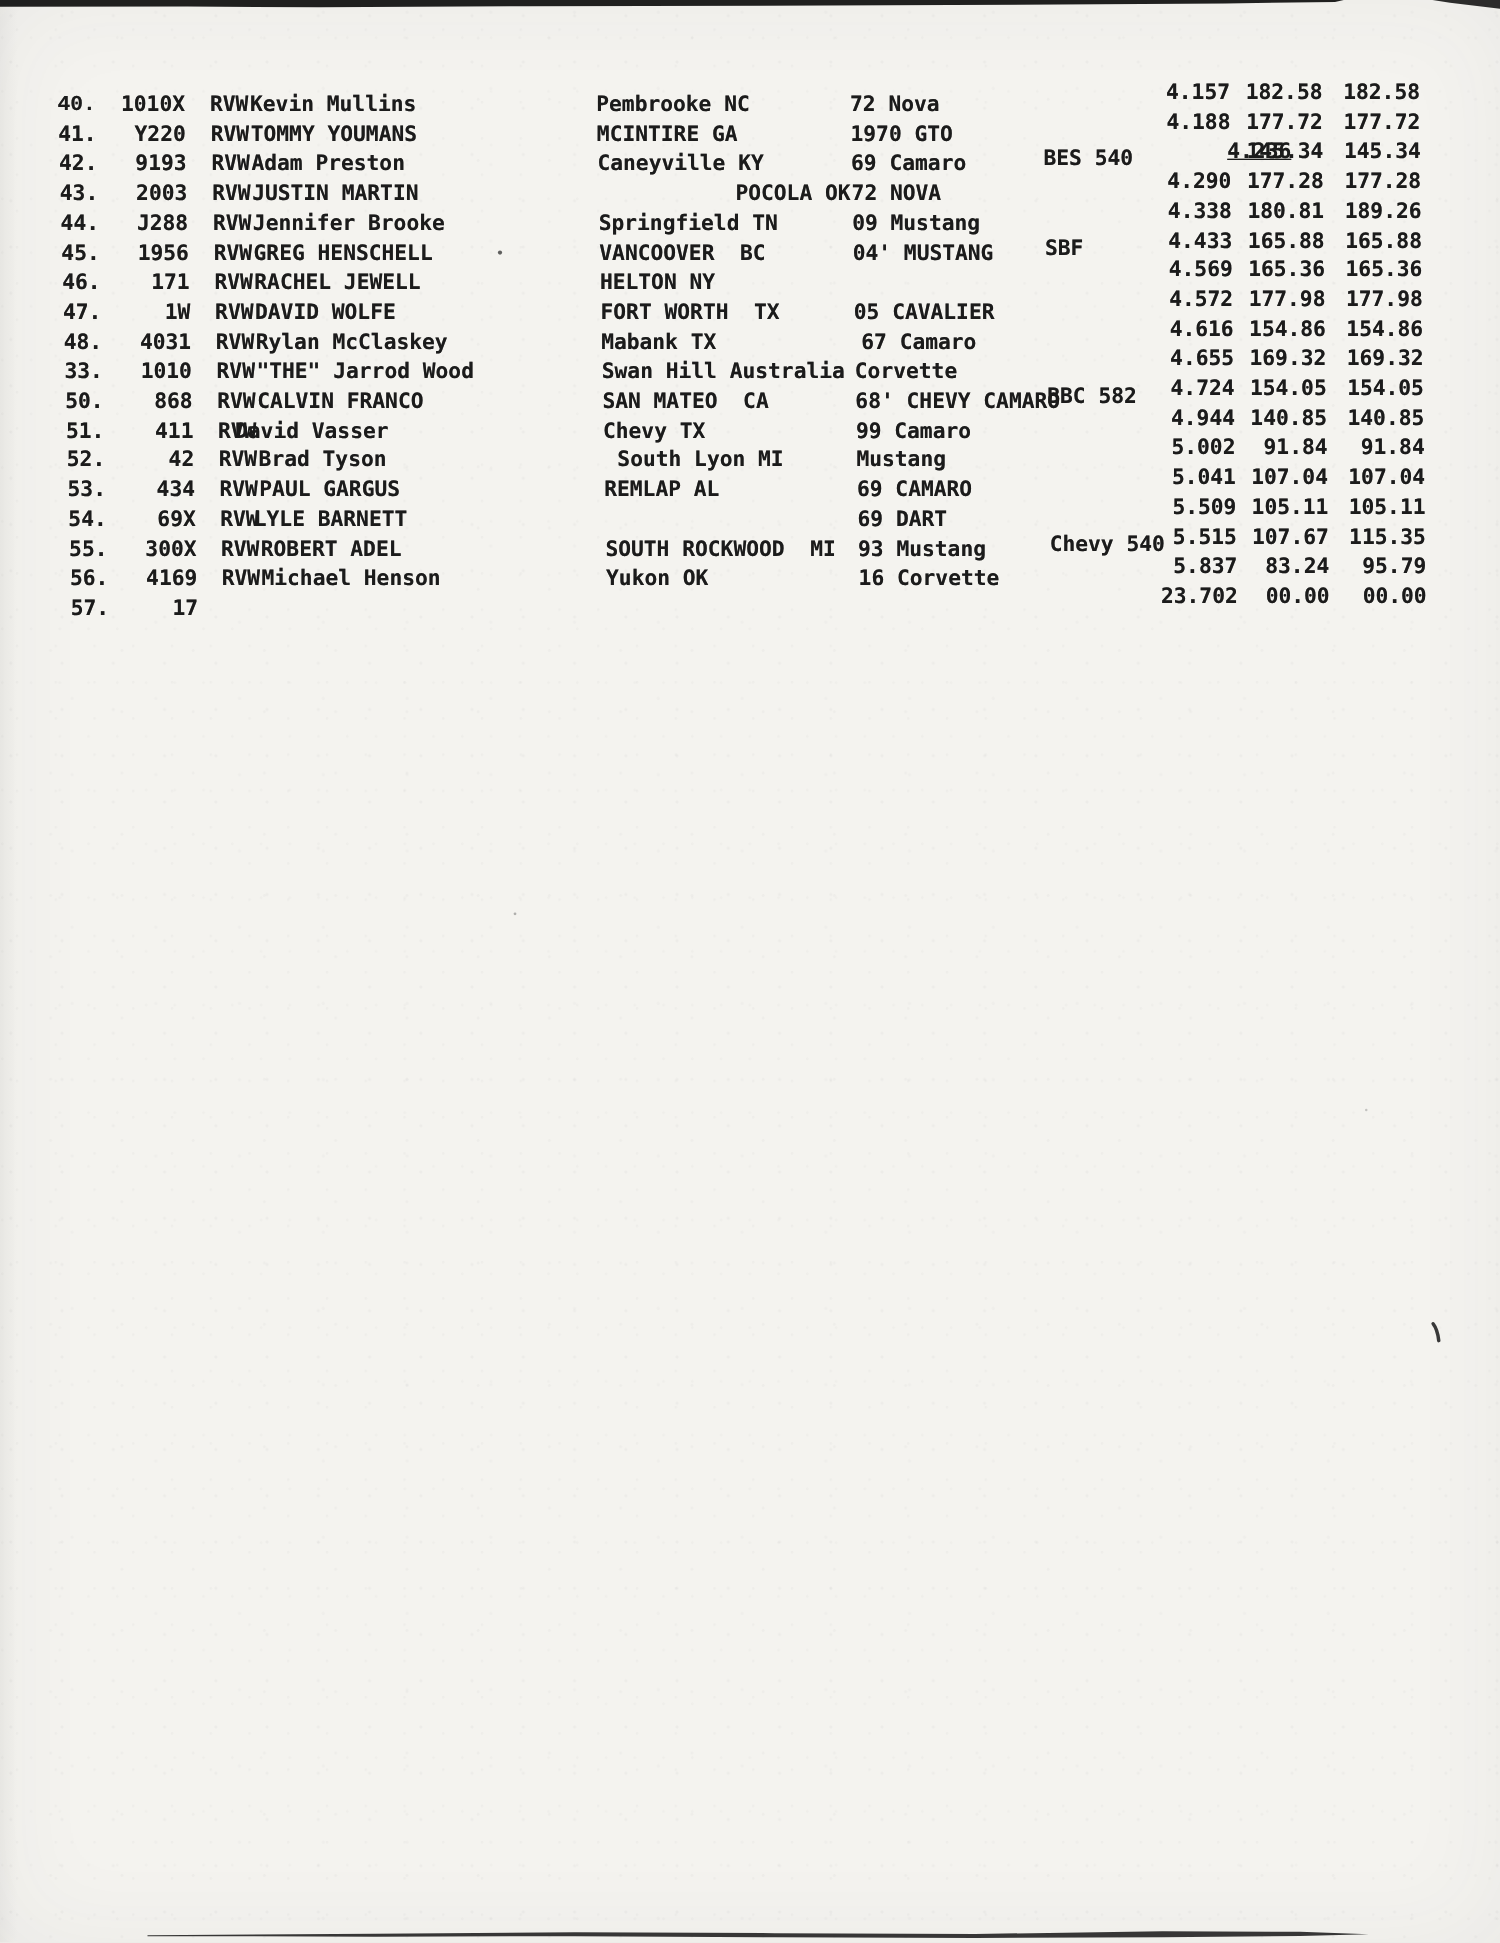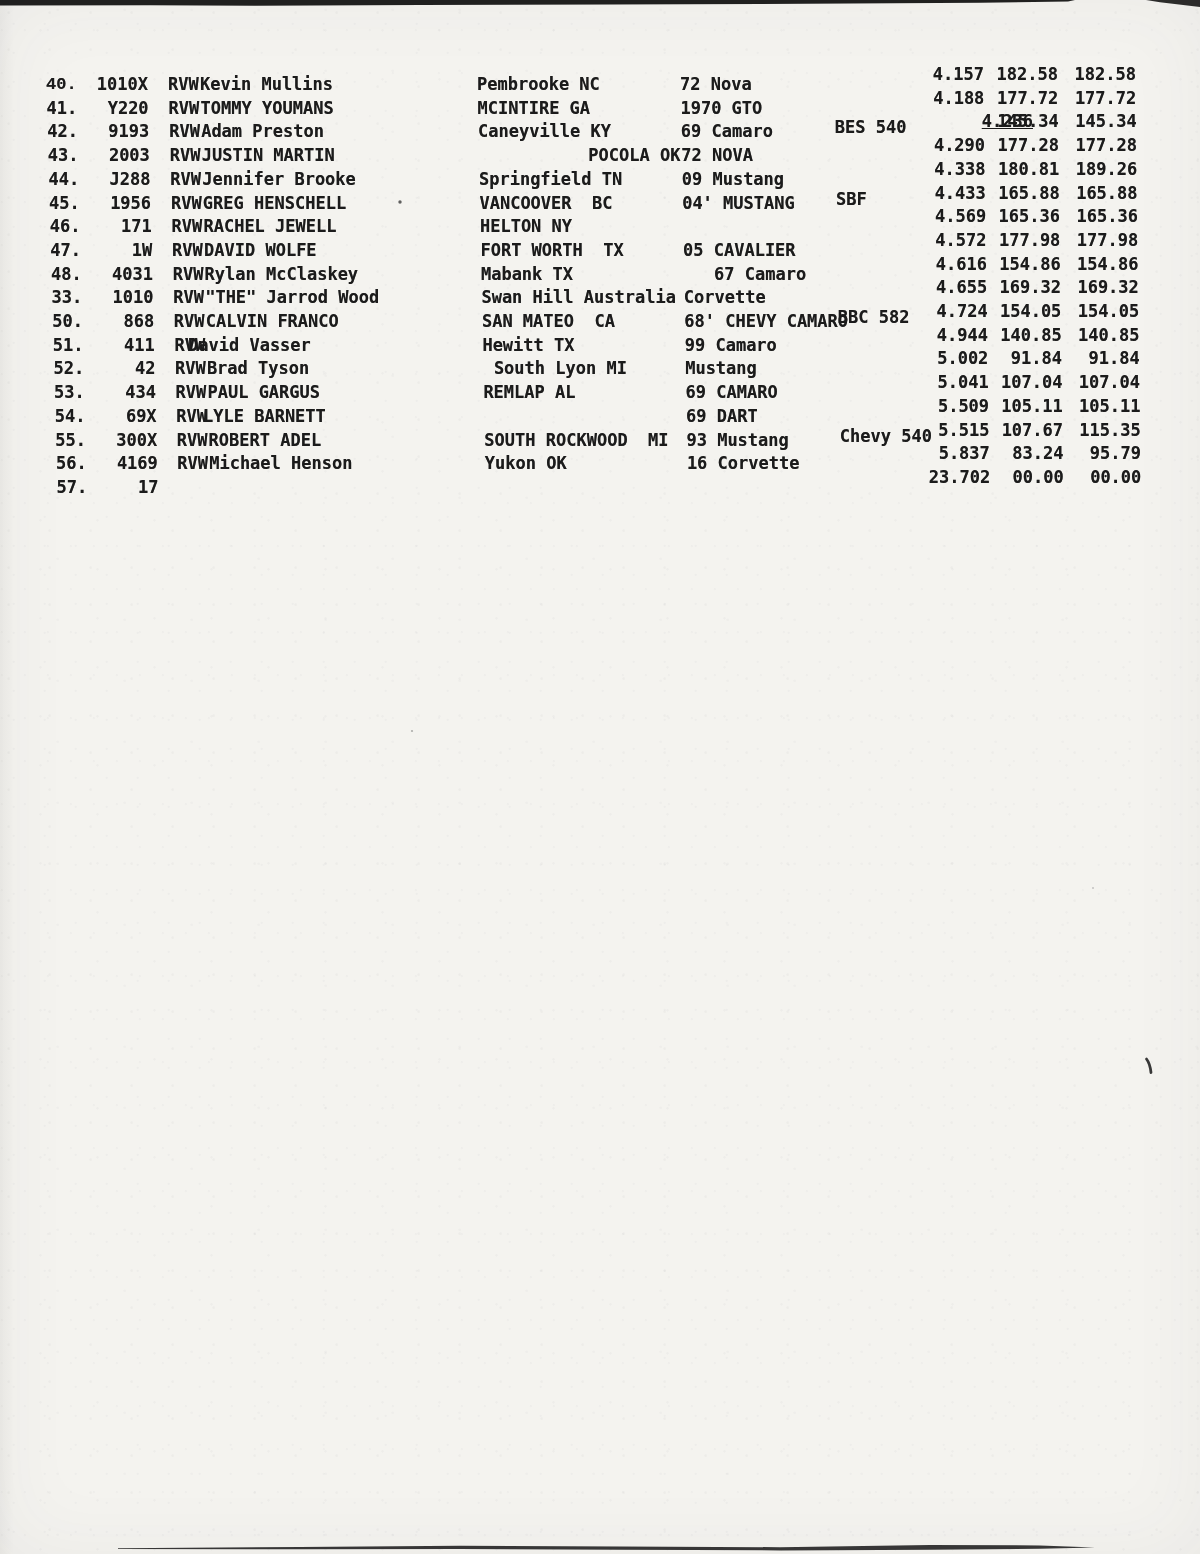--- a/index.html
+++ b/index.html
@@ -160,21 +160,21 @@
     <span class="cell r num" style="left: 900.55px; width: 86px;">4.572</span>
     <span class="cell r num" style="left: 990.36px; width: 70px;">177.98</span>
     <span class="cell r num" style="left: 1068.2px; width: 70px;">177.98</span>
   </div>
       <div class="row" style="top: 262.6px;">
     <span class="cell" style="left: 50.96px; width: 40px;">48.</span>
     <span class="cell r" style="left: 66.92px; width: 86px;">4031</span>
     <span class="cell" style="left: 172.67px; width: 44px;">RVW</span>
     <span class="cell" style="left: 204.59px; width: 272px;">Rylan McClaskey</span>
     <span class="cell" style="left: 480.93px; width: 202px;">Mabank TX</span>
-    <span class="cell" style="left: 714px; width: 152px;">67 Camaro</span>
+    <span class="cell" style="left: 689px; width: 152px;">67 Camaro</span>
     <span class="cell eng" style="left: 837.07px; width: 112px;"></span>
     <span class="cell r num" style="left: 900.92px; width: 86px;">4.616</span>
     <span class="cell r num" style="left: 990.7px; width: 70px;">154.86</span>
     <span class="cell r num" style="left: 1068.51px; width: 70px;">154.86</span>
   </div>
       <div class="row" style="top: 286.3px;">
     <span class="cell" style="left: 51.58px; width: 40px;">33.</span>
     <span class="cell r" style="left: 67.54px; width: 86px;">1010</span>
     <span class="cell" style="left: 173.25px; width: 44px;">RVW</span>
     <span class="cell" style="left: 205.16px; width: 272px;">"THE" Jarrod Wood</span>
@@ -195,21 +195,21 @@
     <span class="cell eng" style="left: 837.84px; width: 112px;">BBC 582</span>
     <span class="cell r num" style="left: 901.64px; width: 86px;">4.724</span>
     <span class="cell r num" style="left: 991.37px; width: 70px;">154.05</span>
     <span class="cell r num" style="left: 1069.14px; width: 70px;">154.05</span>
   </div>
       <div class="row" style="top: 333.7px;">
     <span class="cell" style="left: 52.82px; width: 40px;">51.</span>
     <span class="cell r" style="left: 68.77px; width: 86px;">411</span>
     <span class="cell" style="left: 174.42px; width: 44px;">RVW</span>
     <span class="cell" style="left: 188px; width: 272px;">David Vasser</span>
-    <span class="cell" style="left: 482.4px; width: 202px;">Hewitt TX</span>
+    <span class="cell" style="left: 482.4px; width: 202px;">Chevy TX</span>
     <span class="cell" style="left: 684.73px; width: 152px;">99 Camaro</span>
     <span class="cell eng" style="left: 838.22px; width: 112px;"></span>
     <span class="cell r num" style="left: 902.01px; width: 86px;">4.944</span>
     <span class="cell r num" style="left: 991.71px; width: 70px;">140.85</span>
     <span class="cell r num" style="left: 1069.45px; width: 70px;">140.85</span>
   </div>
       <div class="row" style="top: 357.4px;">
     <span class="cell" style="left: 53.44px; width: 40px;">52.</span>
     <span class="cell r" style="left: 69.38px; width: 86px;">42</span>
     <span class="cell" style="left: 175px; width: 44px;">RVW</span>

